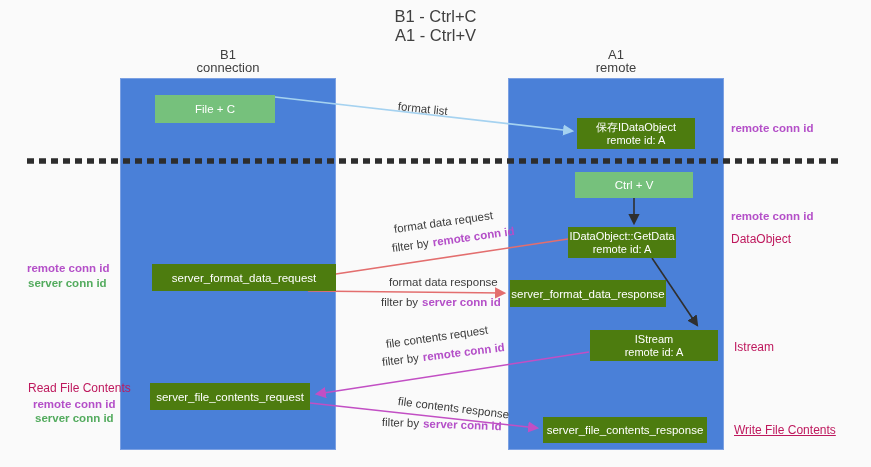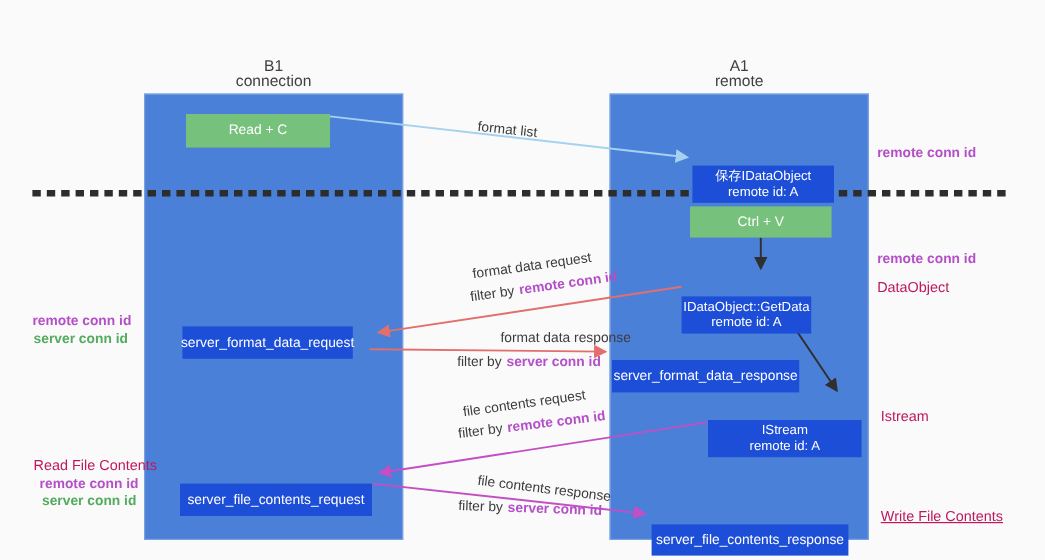--- a/index.html
+++ b/index.html
@@ -13,47 +13,47 @@
                  font-size:13px; line-height:13px; color:#404040; }
   .hdr-left  { left:120px; }
   .hdr-right { left:508px; }
   .lane { position:absolute; top:78px; width:216px; height:372px;
           background:#4a80d8; border:1px solid #7ba0e2; box-sizing:border-box; }
   .lane-l { left:120px; }
   .lane-r { left:508px; }
 
   .node { position:absolute; display:flex; flex-direction:column; align-items:center;
           justify-content:center; color:#fff; text-align:center; box-sizing:border-box; }
-  .orange { background:#1d4ed8;margin-top:20px; }
+  .orange { background:#4d7c0f; }
   .green  { background:#76c17c; }
   .one-line { font-size:11.5px; }
   .two-line { font-size:11px; line-height:13px; }
 
   #n-ctrlc   { left:155px; top:95px;  width:120px; height:28px; }
   #n-save    { left:577px; top:118px; width:118px; height:31px; }
   #n-ctrlv   { left:575px; top:172px; width:118px; height:26px; }
   #n-getdata { left:568px; top:227px; width:108px; height:31px; }
-  #n-fmtreq  { left:152px; top:252px; width:142px; height:27px; }
+  #n-fmtreq  { left:152px; top:264px; width:184px; height:27px; }
   #n-fmtresp { left:510px; top:280px; width:156px; height:27px; }
   #n-istream { left:590px; top:330px; width:128px; height:31px; }
   #n-filereq { left:150px; top:383px; width:160px; height:27px; }
   #n-fileresp{ left:543px; top:417px; width:164px; height:26px; }
 
   .mlabel { position:absolute; font-size:11.5px; color:#3c3c3c; white-space:nowrap;
             transform-origin:left center; }
   .conn-purple { color:#b44fc8; font-weight:bold; }
   .conn-green  { color:#53ab5e; font-weight:bold; }
   .fb { margin-right:4px; }
   .side { position:absolute; font-size:12px; color:#be185d; white-space:nowrap; }
   .side-conn { position:absolute; font-size:11.5px; white-space:nowrap; }
 
   #ml-formatlist    { left:398px; top:100px; transform:rotate(6deg); }
   #ml-fdr           { left:394px; top:223px; transform:rotate(-8deg); }
   #ml-fdr-filter    { left:392px; top:242px; transform:rotate(-8deg); }
-  #ml-fdresp        { left:389px; top:276px;margin-left:28px; }
+  #ml-fdresp        { left:389px; top:276px; }
   #ml-fdresp-filter { left:381px; top:296px; }
   #ml-fcr           { left:386px; top:338px; transform:rotate(-8deg); }
   #ml-fcr-filter    { left:382px; top:356px; transform:rotate(-7deg); }
   #ml-fcresp        { left:398px; top:395px; transform:rotate(7deg); }
   #ml-fcresp-filter { left:382px; top:416px; transform:rotate(2deg); }
 
   #sl-remote-top { left:731px; top:122px; }
   #sl-remote-mid { left:731px; top:210px; }
   #sl-dataobject { left:731px; top:232px; }
   #sl-istream    { left:734px; top:340px; }
@@ -73,20 +73,24 @@
   .mk-blue    { fill:#a5d2f0; }
   .mk-black   { fill:#2f2f2f; }
   .mk-salmon  { fill:#e36e6e; }
   .mk-magenta { fill:#c24fc4; }
 </style>
 </head>
 <body>
 
 <div class="canvas">
 
+  <div class="title">
+    <div>B1 - Ctrl+C</div>
+    <div>A1 - Ctrl+V</div>
+  </div>
 
   <div class="lane-header hdr-left">
     <div>B1</div>
     <div>connection</div>
   </div>
   <div class="lane-header hdr-right">
     <div>A1</div>
     <div>remote</div>
   </div>
 
@@ -112,21 +116,21 @@
     <line class="ln-blue" x1="275" y1="97" x2="572" y2="131" marker-end="url(#mb)"></line>
     <line class="ln-black" x1="634" y1="198" x2="634" y2="223" marker-end="url(#mk)"></line>
     <line class="ln-salmon" x1="568" y1="239" x2="316" y2="277" marker-end="url(#ms)"></line>
     <line class="ln-salmon" x1="308" y1="291" x2="504" y2="293" marker-end="url(#ms)"></line>
     <line class="ln-black" x1="652" y1="258" x2="697" y2="325" marker-end="url(#mk)"></line>
     <line class="ln-magenta" x1="589" y1="352" x2="317" y2="394" marker-end="url(#mm)"></line>
     <line class="ln-magenta" x1="310" y1="403" x2="537" y2="428" marker-end="url(#mm)"></line>
   </svg>
 
   <div class="node green one-line" id="n-ctrlc">
-    <div>Read + C</div>
+    <div>File + C</div>
   </div>
 
   <div class="node orange two-line" id="n-save">
     <div>保存IDataObject</div>
     <div>remote id: A</div>
   </div>
 
   <div class="node green one-line" id="n-ctrlv">
     <div>Ctrl + V</div>
   </div>

